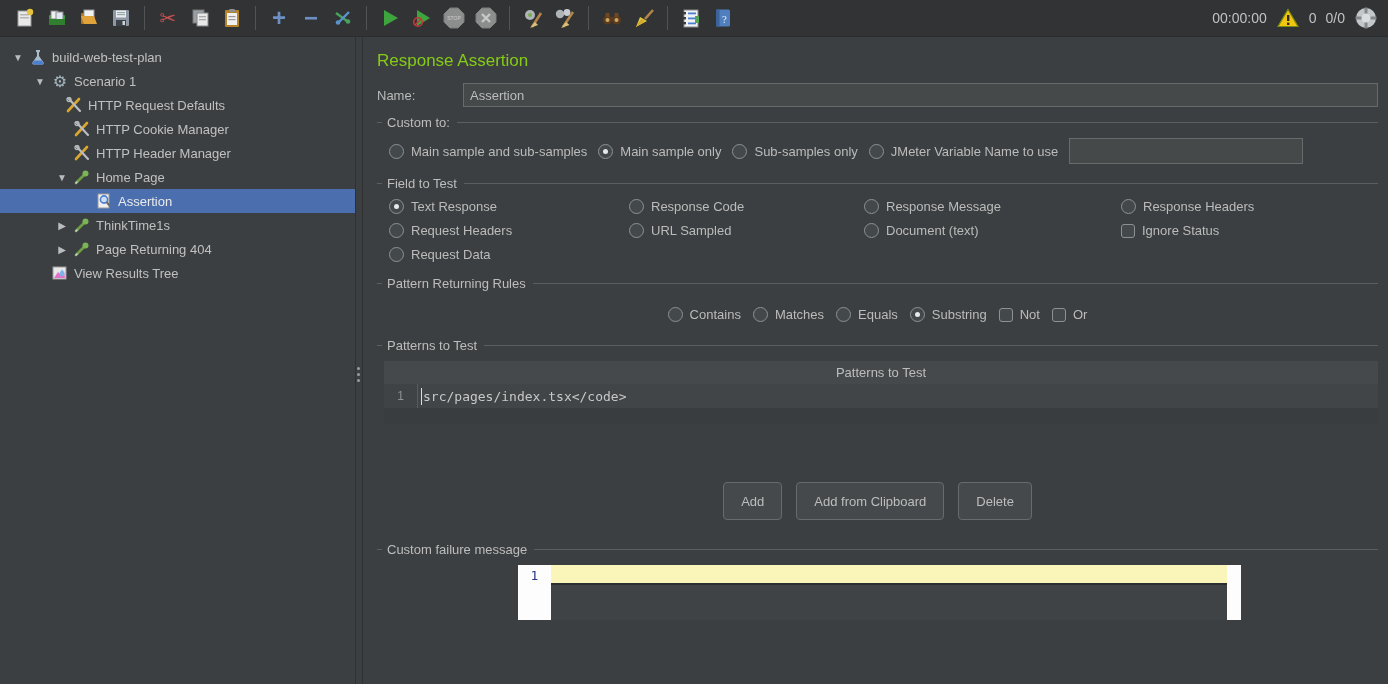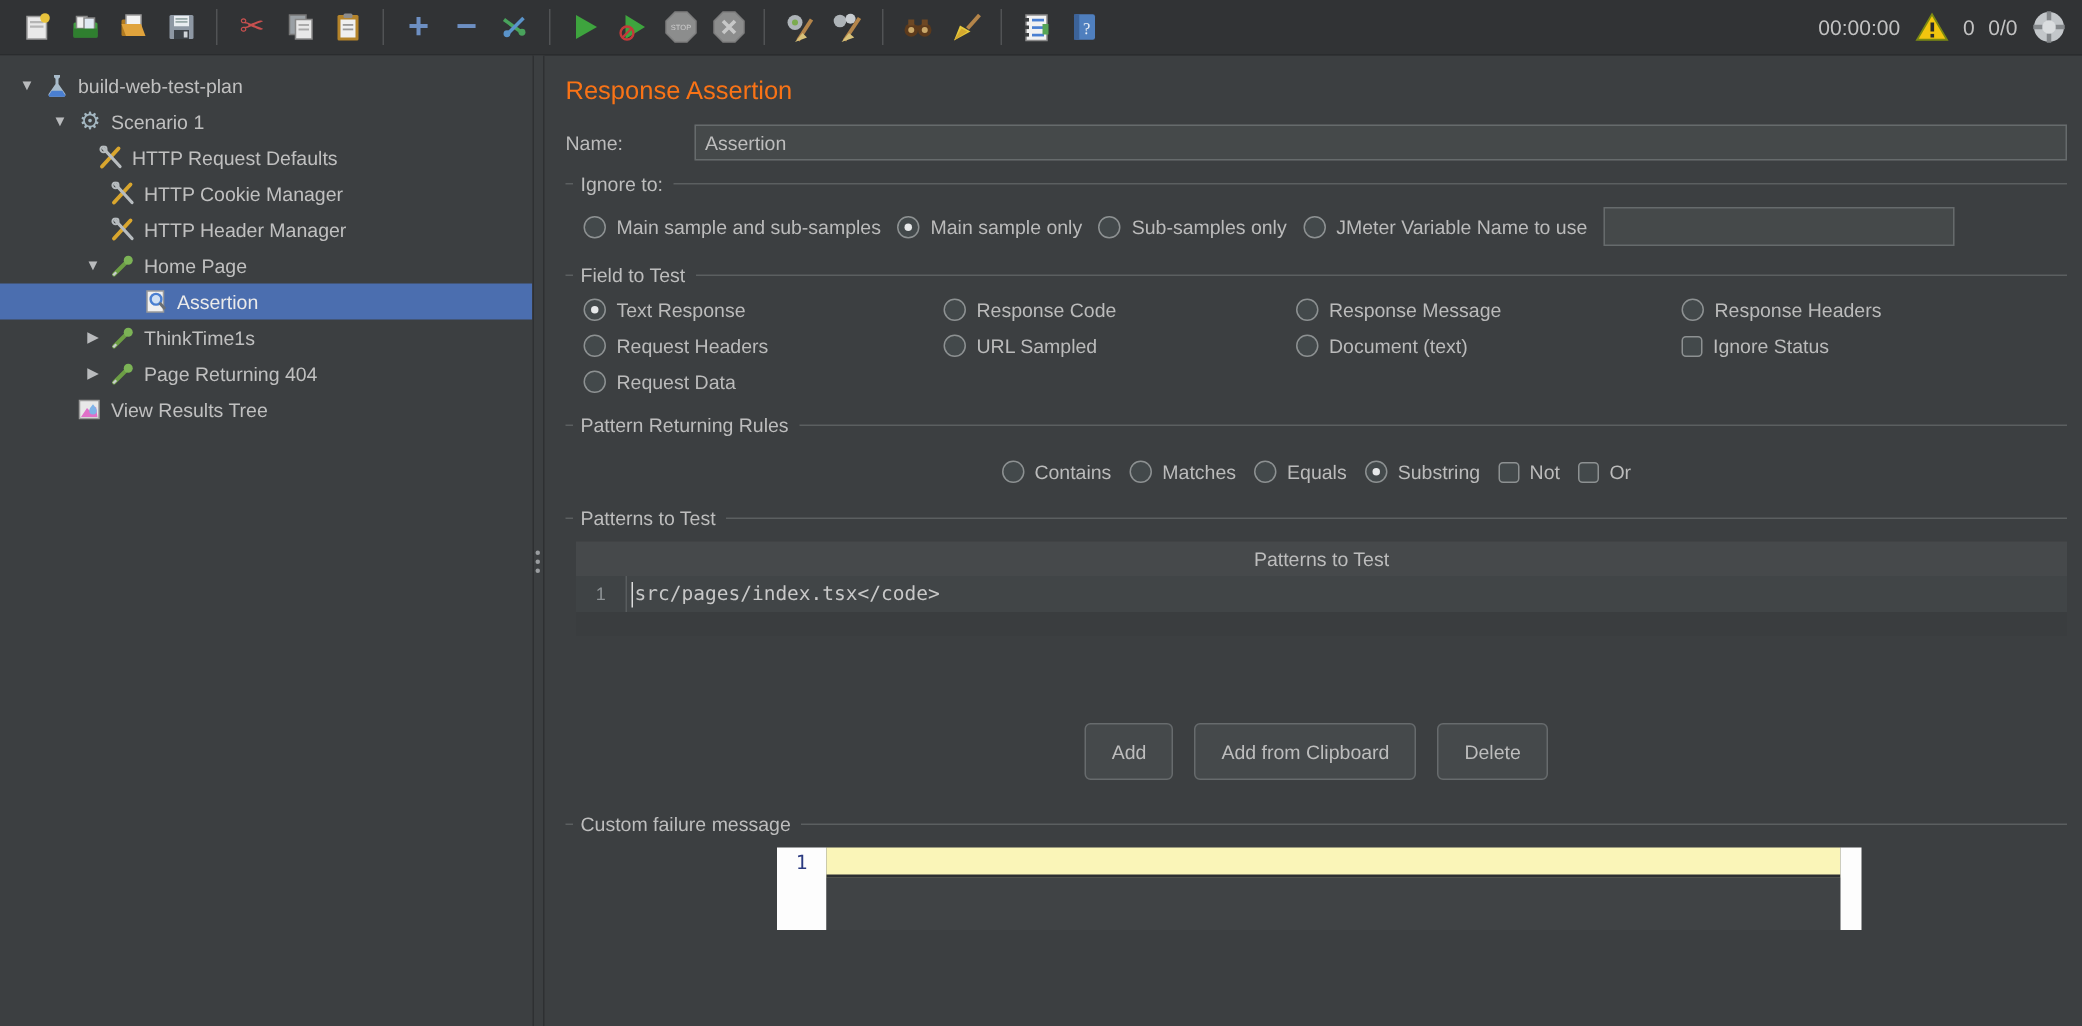--- a/index.html
+++ b/index.html
@@ -39,21 +39,21 @@
   .trow.sel .tlabel { color:#eaeaea; }
   .arrow { width:20px; flex:none; text-align:center; color:#b9bbbd; font-size:10px; }
   .arr-exp::before { content:"▼"; }
   .arr-col::before { content:"▶"; }
   .ticon { width:20px; flex:none; display:flex; align-items:center; justify-content:center; }
   .ti-gear::before { content:"⚙"; color:#a3b6c0; font-size:16px; }
   .tlabel { margin-left:4px; color:#c0c0c0; }
 
   
   .main { flex:1; padding:0 10px 0 14px; overflow:hidden; }
-  .ptitle { font-size:17px; color:#f97316; margin:14px 0 12px; }
+  .ptitle { font-size:17px; color:#84cc16; margin:14px 0 12px; }
   .frow { display:flex; align-items:center; margin-bottom:8px; }
   .frow .flabel { width:86px; flex:none; }
   input.tfield {
     flex:1; height:24px; background:#45494a; border:1px solid #666b6c;
     color:#bdbdbd; padding:0 6px; font-size:13px; font-family:"Liberation Sans",sans-serif; outline:none;
   }
   .fs { margin-top:4px; }
   .fs-title { display:flex; align-items:center; color:#bdbdbd; margin-bottom:8px; }
   .fs-title::before { content:""; width:5px; height:1px; background:#5b5f60; margin-right:5px; flex:none; }
   .fs-title::after  { content:""; flex:1; height:1px; background:#5b5f60; margin-left:7px; }
@@ -403,21 +403,21 @@
 
       <div class="ptitle">Response Assertion</div>
 
       <div class="frow">
         <span class="flabel">Name:</span>
         <input class="tfield" type="text" value="Assertion" style="">
       </div>
 
 
       <div class="fs">
-        <div class="fs-title">Ignore to:</div>
+        <div class="fs-title">Custom to:</div>
         <div class="apply-row">
           <span class="opt">
             <span class="radio"></span>
             <span>Main sample and sub-samples</span>
           </span>
           <span class="opt">
             <span class="radio sel"></span>
             <span>Main sample only</span>
           </span>
           <span class="opt">

